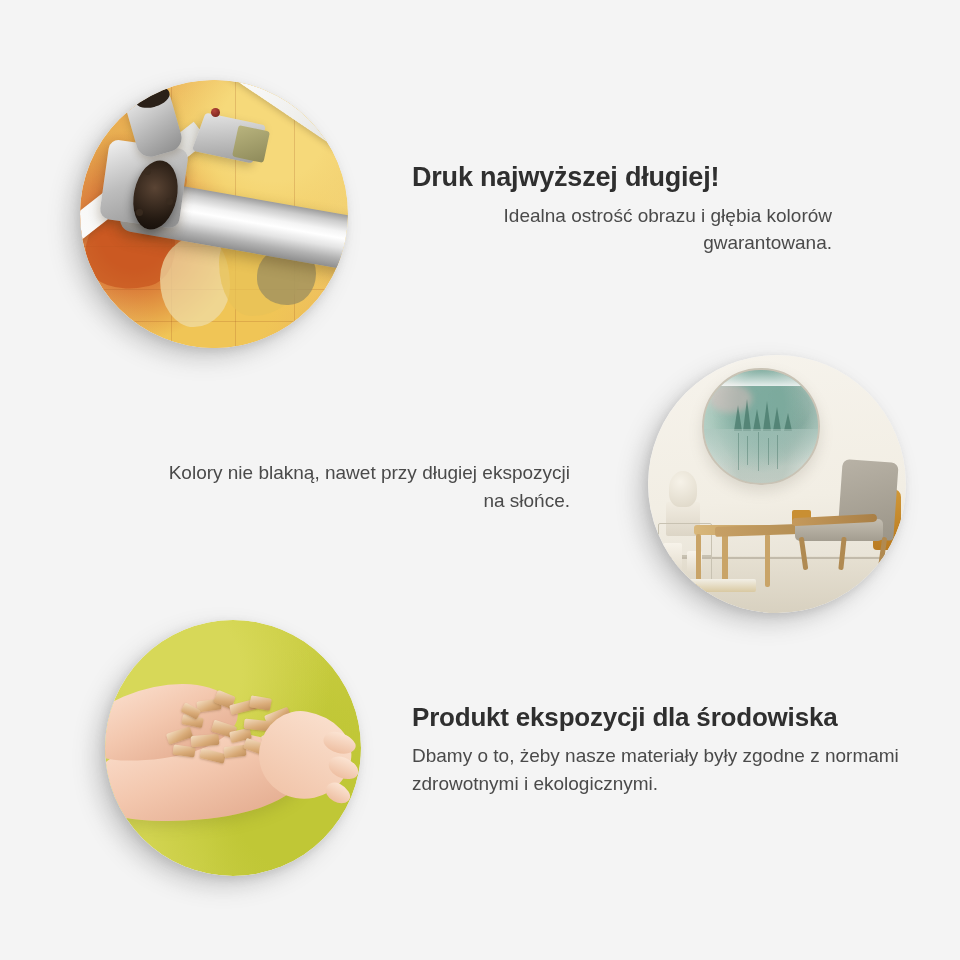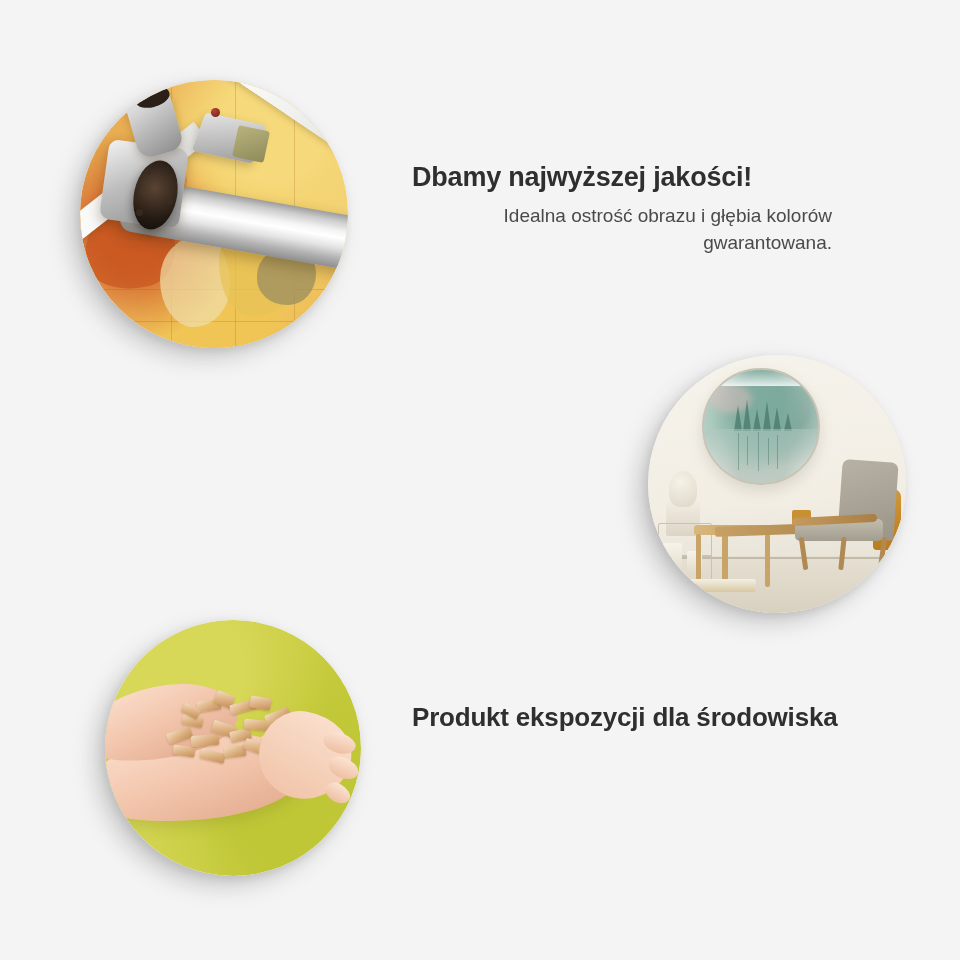--- a/index.html
+++ b/index.html
@@ -249,21 +249,21 @@
     <div class="hub-ring"></div>
     <div class="arm"></div>
     <div class="arm-cap"></div>
     <div class="screw" style="left:24%;top:33%"></div>
     <div class="screw" style="left:32%;top:44%"></div>
     <div class="screw" style="left:21%;top:48%"></div>
   </div>
 </div>
 
 <div class="feature txt1">
-  <h2 class="headline">Dbamy najwyższej jakości!</h2>
+  <h2 class="headline">Druk najwyższej długiej!</h2>
   <p class="body">Idealna ostrość obrazu i głębia kolorów gwarantowana.</p>
 </div>
 
 <div class="medallion" style="left:648px;top:355px;width:258px;height:258px;">
   <div class="photo">
     <div class="room-bg"></div>
     <div class="room-floor"></div>
     <div class="floorline"></div>
 
     <div class="art">
@@ -309,20 +309,21 @@
       <div class="chair-seat"></div>
       <div class="chair-arm"></div>
       <div class="chair-leg" style="left:8%;transform:rotate(-8deg)"></div>
       <div class="chair-leg" style="left:44%;transform:rotate(6deg)"></div>
       <div class="chair-leg" style="right:14%;transform:rotate(8deg)"></div>
     </div>
   </div>
 </div>
 
 <div class="feature txt2">
+  <p class="body">Kolory nie blakną, nawet przy długiej ekspozycji na słońce.</p>
 </div>
 
 <div class="medallion" style="left:105px;top:620px;width:256px;height:256px;">
   <div class="photo">
     <div class="green-bg"></div>
     <div class="hand hand-lower"></div>
     <div class="hand hand-upper"></div>
 
     <div class="chips-pile">
       <div class="chip" style="left:4%;top:44%;width:17%;height:13%;transform:rotate(-18deg)"></div>
@@ -347,13 +348,14 @@
 
     <div class="fingers"></div>
     <div class="finger" style="right:2%;top:44%;width:13%;height:8%;transform:rotate(16deg)"></div>
     <div class="finger" style="right:1%;top:54%;width:12%;height:8%;transform:rotate(22deg)"></div>
     <div class="finger" style="right:4%;top:64%;width:10%;height:7%;transform:rotate(28deg)"></div>
   </div>
 </div>
 
 <div class="feature txt3">
   <h2 class="headline">Produkt ekspozycji dla środowiska</h2>
+  <p class="body">Dbamy o to, żeby nasze materiały były zgodne z normami zdrowotnymi i ekologicznymi.</p>
 </div>
 
 </body></html>

